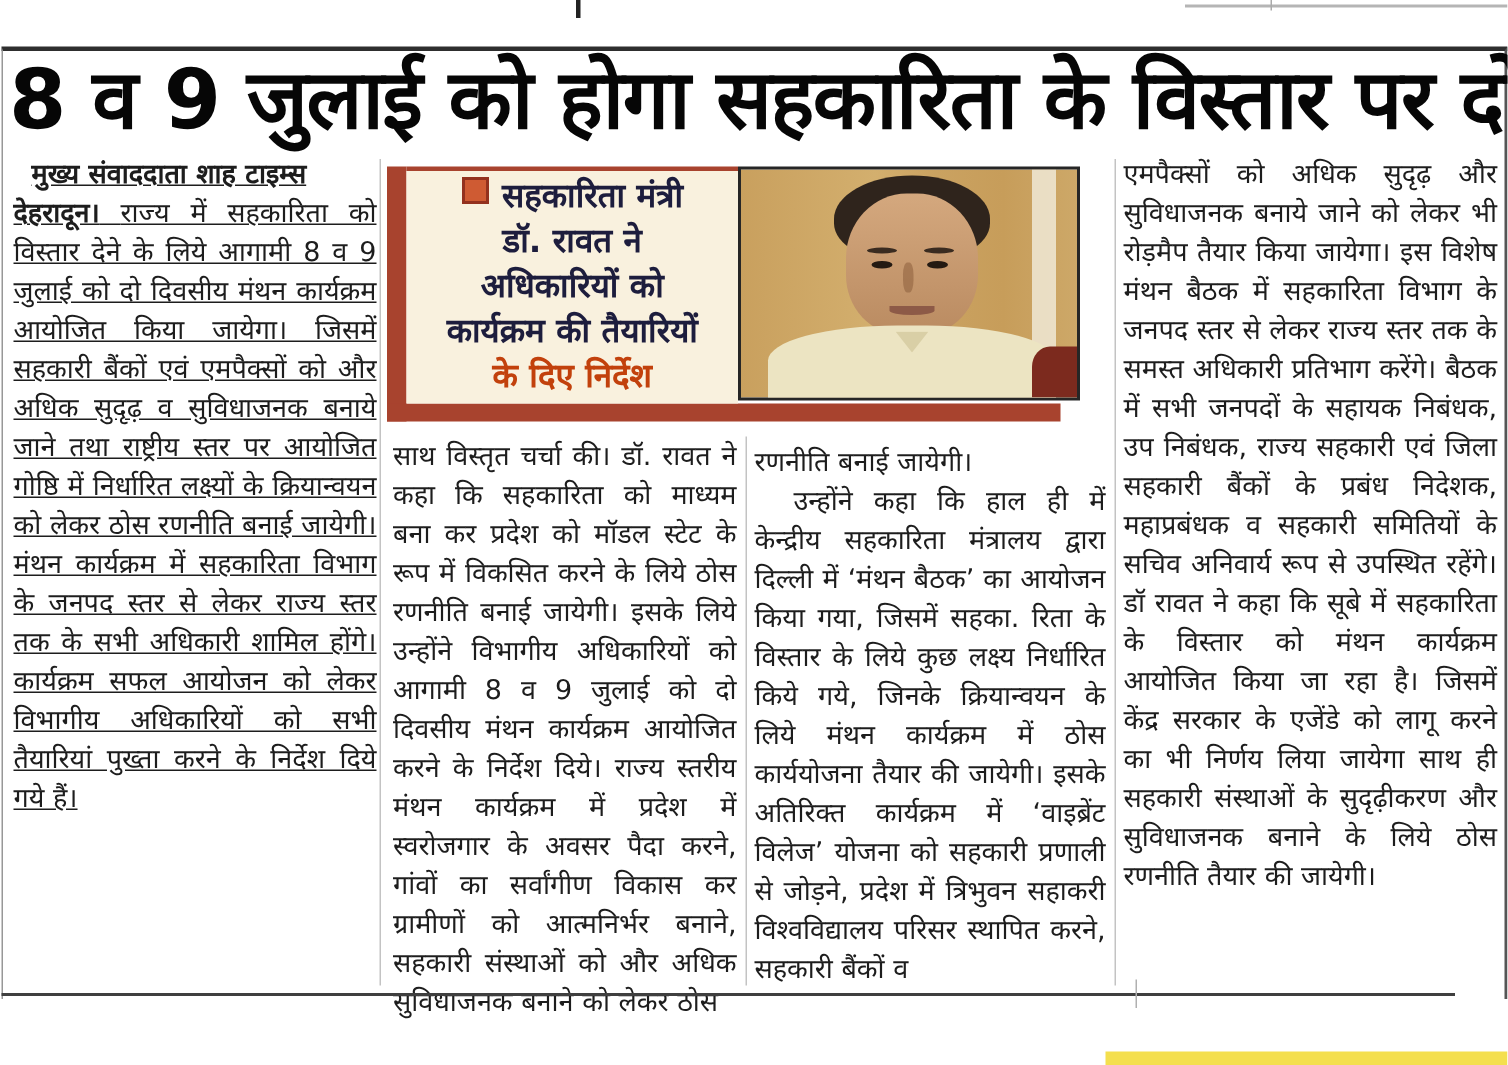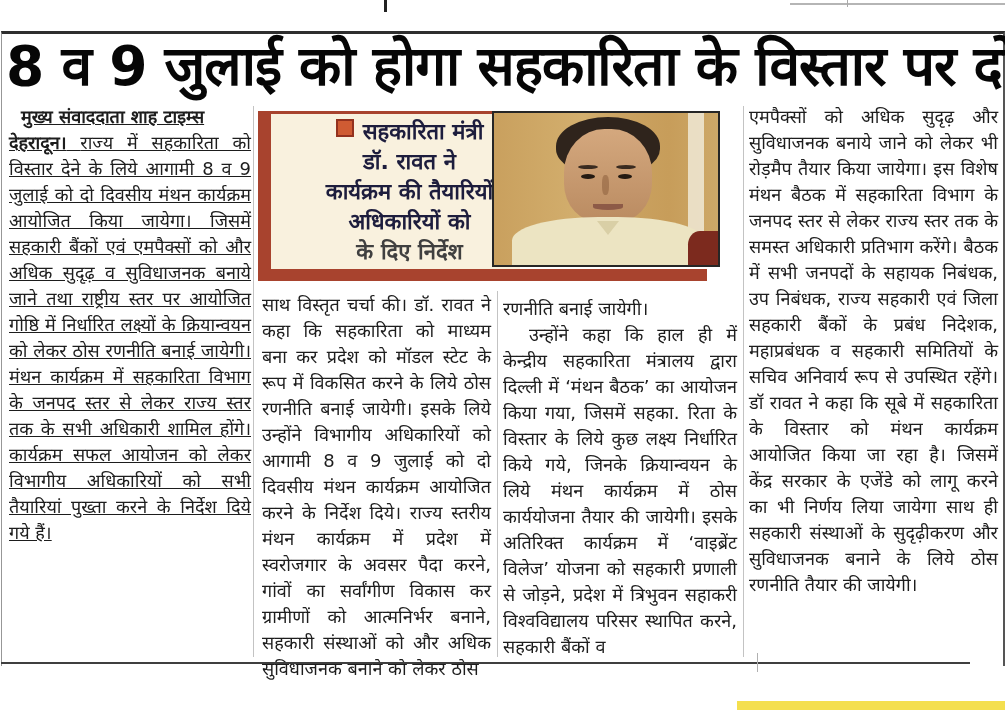--- a/index.html
+++ b/index.html
@@ -89,26 +89,26 @@
 
 <div class="abs bodytext col1">
   <p class="byline">मुख्य संवाददाता शाह टाइम्स</p>
   <p><span class="dateline">देहरादून।</span> <span>राज्य में सहकारिता को विस्तार देने के लिये आगामी 8 व 9 जुलाई को दो दिवसीय मंथन कार्यक्रम आयोजित किया जायेगा। जिसमें सहकारी बैंकों एवं एमपैक्सों को और अधिक सुदृढ़ व सुविधाजनक बनाये जाने तथा राष्ट्रीय स्तर पर आयोजित गोष्ठि में निर्धारित लक्ष्यों के क्रियान्वयन को लेकर ठोस रणनीति बनाई जायेगी। मंथन कार्यक्रम में सहकारिता विभाग के जनपद स्तर से लेकर राज्य स्तर तक के सभी अधिकारी शामिल होंगे। कार्यक्रम सफल आयोजन को लेकर विभागीय अधिकारियों को सभी तैयारियां पुख्ता करने के निर्देश दिये गये हैं।</span></p>
 </div>
 
 <div class="abs infobox-wrap">
   <div class="abs maroon-left-bar" style="background: rgb(168, 67, 46);"></div>
   <div class="abs maroon-bottom-bar" style="background: rgb(168, 67, 46);"></div>
   <div class="abs maroon-top-line" style="background: rgb(168, 67, 46);"></div>
-  <div class="abs infobox-text-area" style="background: rgb(249, 241, 222); padding-left: 28px;">
+  <div class="abs infobox-text-area" style="background: rgb(249, 241, 222);">
     <div class="infobox-line" style="color: rgb(29, 29, 61);"><span class="bullet-square" style="background: rgb(207, 91, 51);"></span><span>सहकारिता मंत्री</span></div>
     <div class="infobox-line" style="color: rgb(29, 29, 61);">डॉ. रावत ने</div>
+    <div class="infobox-line" style="color: rgb(29, 29, 61);">अधिकारियों को</div>
     <div class="infobox-line" style="color: rgb(29, 29, 61);">कार्यक्रम की तैयारियों</div>
-    <div class="infobox-line" style="color: rgb(29, 29, 61);">अधिकारियों को</div>
-    <div class="infobox-line" style="color: #404040;">के दिए निर्देश</div>
+    <div class="infobox-line" style="color: #c2410c;">के दिए निर्देश</div>
   </div>
   <div class="abs photo">
     <div class="abs pillar"></div>
     <div class="abs hair"></div>
     <div class="abs face"></div>
     <div class="abs brow l"></div>
     <div class="abs brow r"></div>
     <div class="abs eye l"></div>
     <div class="abs eye r"></div>
     <div class="abs nose"></div>

